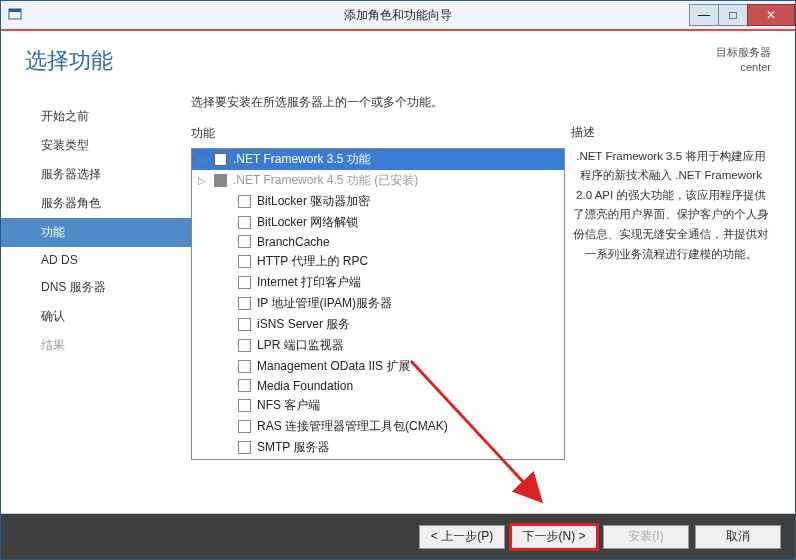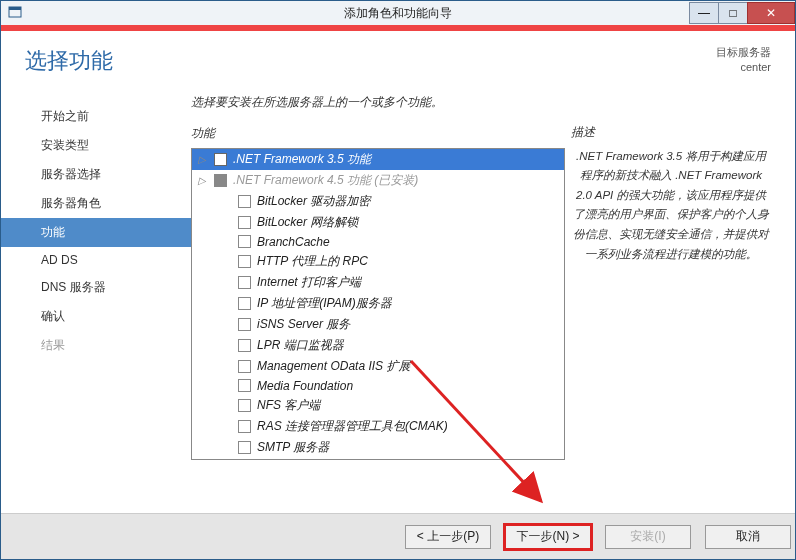--- a/index.html
+++ b/index.html
@@ -1,50 +1,50 @@
 <!DOCTYPE html>
 <html><head>
 <meta charset="utf-8">
 <style>
   * { box-sizing: border-box; }
   html, body { margin: 0; padding: 0; font-family: "Segoe UI", "Microsoft YaHei", sans-serif; font-size: 12px; background: #fff; }
   .window { width: 796px; height: 560px; border: 1px solid #2a5c8a; display: flex; flex-direction: column; background: #fff; position: relative; }
-  .titlebar { height: 30px; background: #eff3f7; display: flex; align-items: center; justify-content: space-between; border-bottom: 6px solid #ef4444; }
+  .titlebar { height: 30px; background: #eff3f7; display: flex; align-items: center; justify-content: space-between; border-bottom: 2px solid #ef4444; }
   .title-left { display: flex; align-items: center; gap: 6px; padding-left: 6px; }
   .title-icon svg { width: 16px; height: 16px; display: block; }
   .title-text { flex: 1; text-align: center; font-size: 12px; color: #222; position: absolute; left: 0; right: 0; pointer-events: none; }
   .title-btns { display: flex; height: 22px; }
   .title-btn { width: 30px; height: 22px; display: flex; align-items: center; justify-content: center; font-family: inherit; border: 1px solid #7a8aa0; background: #d9e3ee; margin-left: -1px; }
   .title-btn.close { background: #c75050; border-color: #a03030; color: #fff; width: 48px; }
   .title-btn span { font-size: 12px; line-height: 1; }
   .content { flex: 1; display: flex; flex-direction: column; padding: 0 0 0 0; background: #fff; }
   .header-row { display: flex; justify-content: space-between; align-items: flex-end; padding: 14px 24px 0 24px; }
   .page-title { color: #2e6aa8; font-size: 22px; font-weight: 400; }
   .dest { text-align: right; font-size: 11px; color: #555; line-height: 1.4; }
   .body-row { flex: 1; display: flex; padding: 18px 24px 0 0; overflow: hidden; }
   .sidebar { width: 190px; flex-shrink: 0; padding-top: 8px; }
   .side-item { padding: 6px 14px 6px 40px; color: #333; font-size: 12px; cursor: pointer; }
   .side-item.active { background: #4f8bc9; color: #fff; }
   .side-item.light { color: #999; }
-  .main { flex: 1; display: flex; gap: 6px; min-width: 0; font-style: italic; }
+  .main { flex: 1; display: flex; gap: 6px; min-width: 0; }
   .instruction { color: #333; margin-bottom: 14px; font-size: 12px; }
   .col-left { flex: 1; min-width: 0; display: flex; flex-direction: column; }
   .col-right { width: 200px; flex-shrink: 0; }
   .section-label { color: #333; font-size: 12px; margin-bottom: 6px; }
   .feature-box { border: 1px solid #888; height: 312px; overflow-y: scroll; background: #fff; }
   .feature-item { display: flex; align-items: center; gap: 6px; padding: 2px 4px 2px 6px; font-size: 12px; color: #222; }
   .feature-item .expand { width: 10px; color: #888; font-size: 10px; }
   .feature-item .cb { width: 13px; height: 13px; border: 1px solid #888; background: #fff; flex-shrink: 0; }
   .feature-item .cb.filled { background: #888; }
   .feature-item.sub { padding-left: 30px; }
   .feature-item.selected { background: #3a7bd5; color: #fff; }
   .feature-item.selected .cb { background: #fff; border-color: #666; }
   .feature-item.dim { color: #999; }
   .desc-text { font-size: 11.5px; color: #333; line-height: 1.7; text-align: center; }
-  .footer { border-top: 1px solid #ccc; height: 46px; display: flex; align-items: center; justify-content: flex-end; padding: 0 4px; gap: 14px; background: #e5e5e5; }
+  .footer { border-top: 1px solid #ccc; height: 46px; display: flex; align-items: center; justify-content: flex-end; padding: 0 14px; gap: 6px; background: #404040; }
   .btn { min-width: 86px; height: 24px; border: 1px solid #999; background: #f0f0f0; font-size: 12px; color: #222; display: inline-flex; align-items: center; justify-content: center; cursor: pointer; }
   .btn.disabled { color: #aaa; cursor: default; }
   .btn.highlight { outline: 3px solid #d22; outline-offset: -1px; }
   .arrow-overlay { position: absolute; pointer-events: none; }
   
   .feature-box::-webkit-scrollbar { width: 16px; }
   .feature-box::-webkit-scrollbar-track { background: #e8e8e8; }
   .feature-box::-webkit-scrollbar-thumb { background: #c4c4c4; border: 1px solid #aaa; }
 </style>
 </head>

